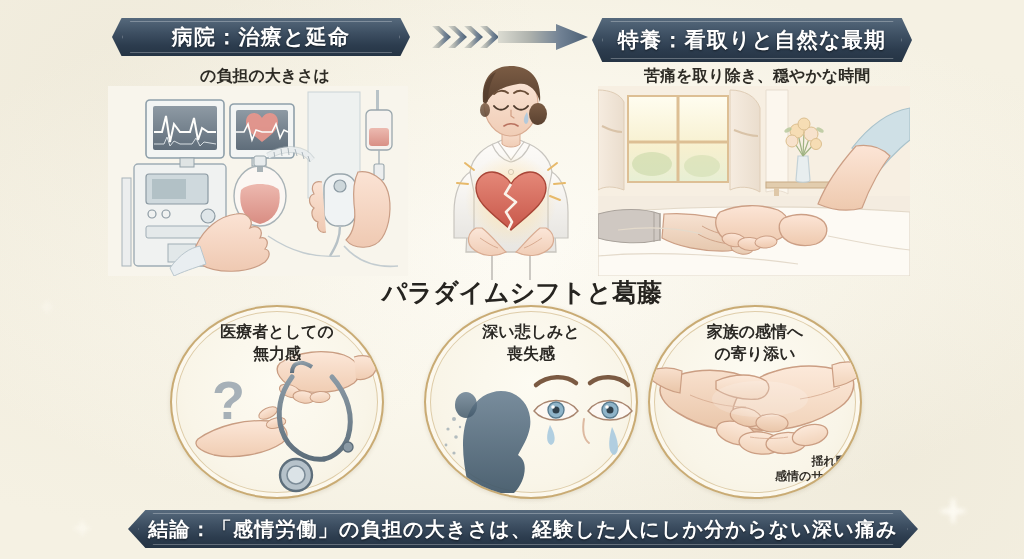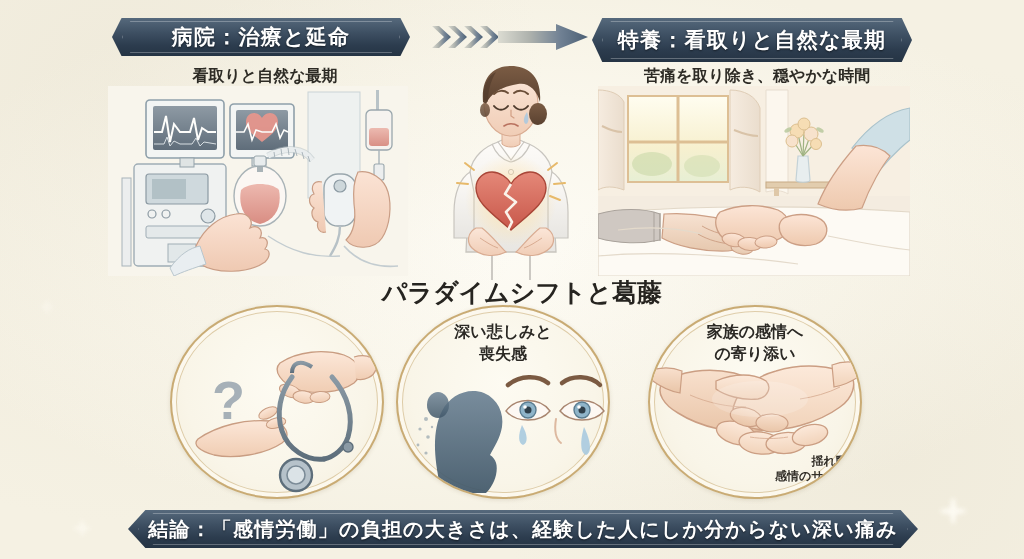--- a/index.html
+++ b/index.html
@@ -140,21 +140,21 @@
     border-radius: 50%;
     background: radial-gradient(ellipse at 50% 40%, #fdfbf2 0%, #f9f5e8 62%, #f3ecd9 100%);
     border: 2px solid #c9ab74;
     box-shadow:
       inset 0 0 0 4px rgba(255,253,245,.9),
       inset 0 0 0 5px rgba(201,171,116,.55),
       0 1px 4px rgba(120,100,60,.16);
     overflow: hidden;
   }
   #circle-1 { left: 170px; top: 305px; }
-  #circle-2 { left: 396px; top: 305px; }
+  #circle-2 { left: 424px; top: 305px; }
   #circle-3 { left: 648px; top: 305px; }
 
   .circle-title {
     position: absolute;
     left: 0; right: 0; top: 14px;
     text-align: center;
     font-size: 16px;
     font-weight: bold;
     color: #2b2924;
     line-height: 1.35;
@@ -192,21 +192,21 @@
   <div class="ribbon" id="banner-left">
     <div class="inner-rule"></div>
     <span class="label">病院：治療と延命</span>
   </div>
 
   <div class="ribbon" id="banner-right">
     <div class="inner-rule"></div>
     <span class="label">特養：看取りと自然な最期</span>
   </div>
 
-  <div class="subtitle" id="sub-left">看取りと自然な最期</div>
+  <div class="subtitle" id="sub-left">の負担の大きさは</div>
   <div class="subtitle" id="sub-right">苦痛を取り除き、穏やかな時間</div>
 
   <div id="center-arrow">
     <svg width="160" height="30" viewBox="0 0 160 30">
       <defs>
         <linearGradient id="arrGrad" x1="0" y1="0" x2="1" y2="0">
           <stop offset="0%" stop-color="#dcdcd2"></stop>
           <stop offset="35%" stop-color="#aeb2ad"></stop>
           <stop offset="70%" stop-color="#6f8093"></stop>
           <stop offset="100%" stop-color="#4b5f74"></stop>
@@ -524,20 +524,24 @@
 
         <path d="M120 70 C108 86 104 106 110 124 C116 142 134 154 152 152" stroke="url(#stethG)" stroke-width="5" fill="none" stroke-linecap="round"></path>
         <path d="M160 70 C176 88 182 110 176 130 C172 142 162 150 152 152" stroke="url(#stethG)" stroke-width="5" fill="none" stroke-linecap="round"></path>
         <path d="M140 60 C128 52 120 56 120 66" stroke="url(#stethG)" stroke-width="4" fill="none"></path>
         <circle cx="124" cy="168" r="16" fill="#b6c2ca" stroke="#5d6e7b" stroke-width="2.4"></circle>
         <circle cx="124" cy="168" r="9" fill="#dbe3e7" stroke="#7b8b97" stroke-width="1.6"></circle>
         <path d="M124 152 L124 142" stroke="url(#stethG)" stroke-width="4"></path>
         <circle cx="176" cy="140" r="5" fill="#8b9aa5" stroke="#5d6e7b" stroke-width="1.4"></circle>
       </svg>
     </div>
+    <div class="circle-title">
+      <div>医療者としての</div>
+      <div>無力感</div>
+    </div>
   </div>
 
   <div class="circle" id="circle-2">
     <div class="circle-art">
       <svg width="214" height="194" viewBox="0 0 214 194">
         <defs>
           <linearGradient id="silG" x1="0" y1="0" x2="0" y2="1">
             <stop offset="0%" stop-color="#6d8395"></stop>
               <stop offset="100%" stop-color="#3f5668"></stop>
           </linearGradient>

